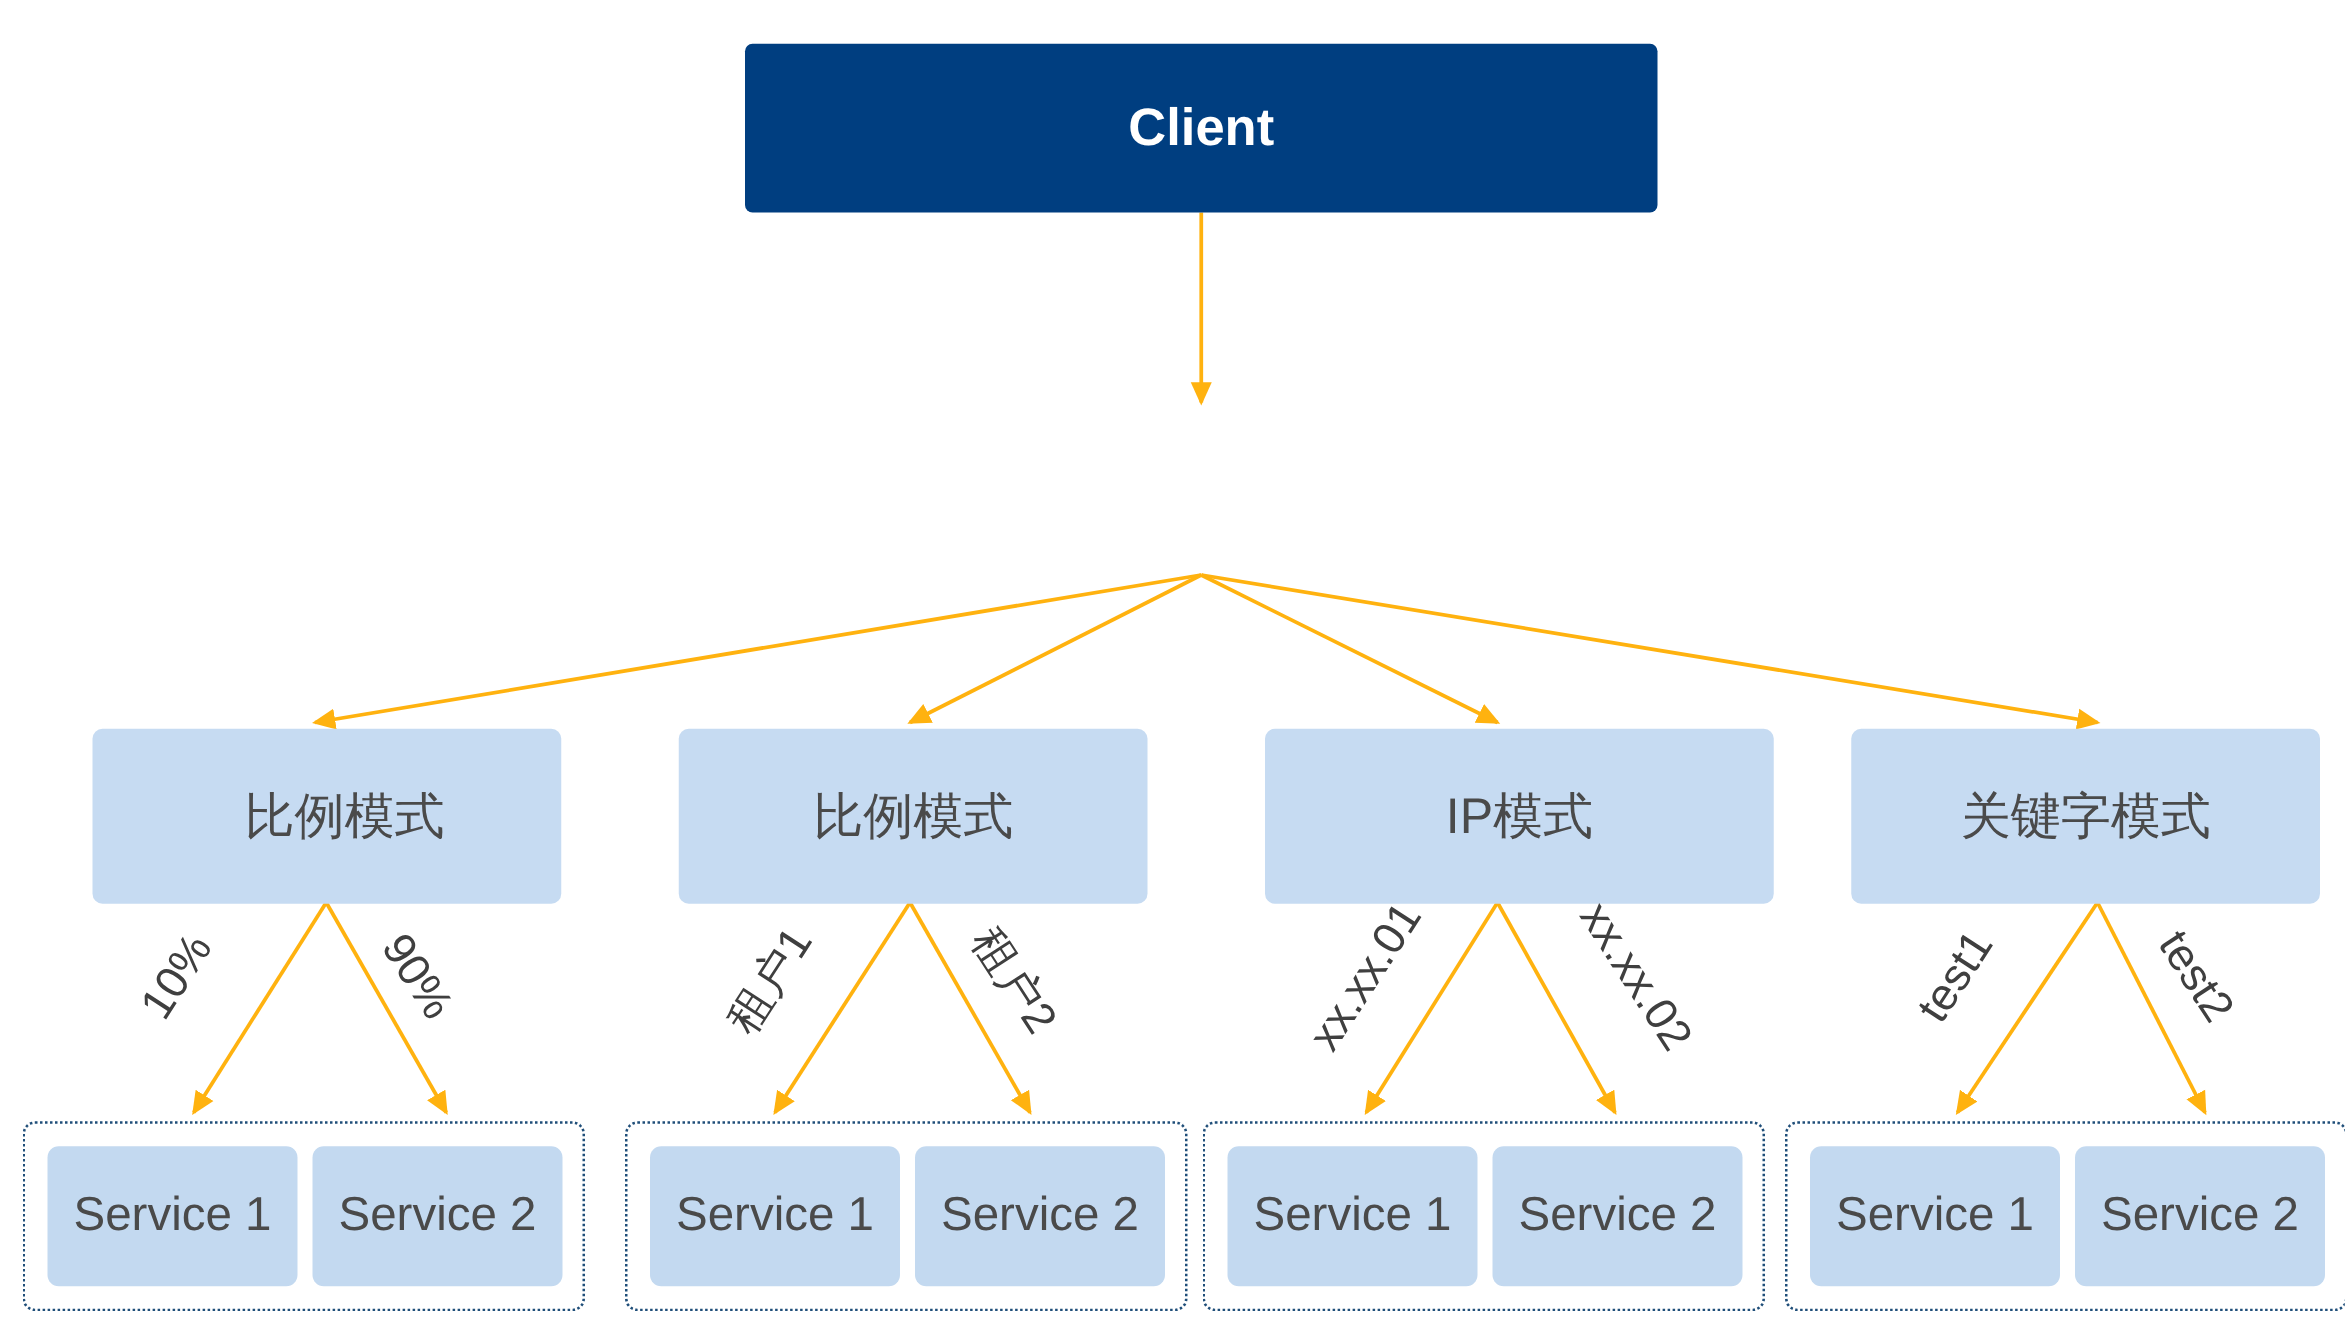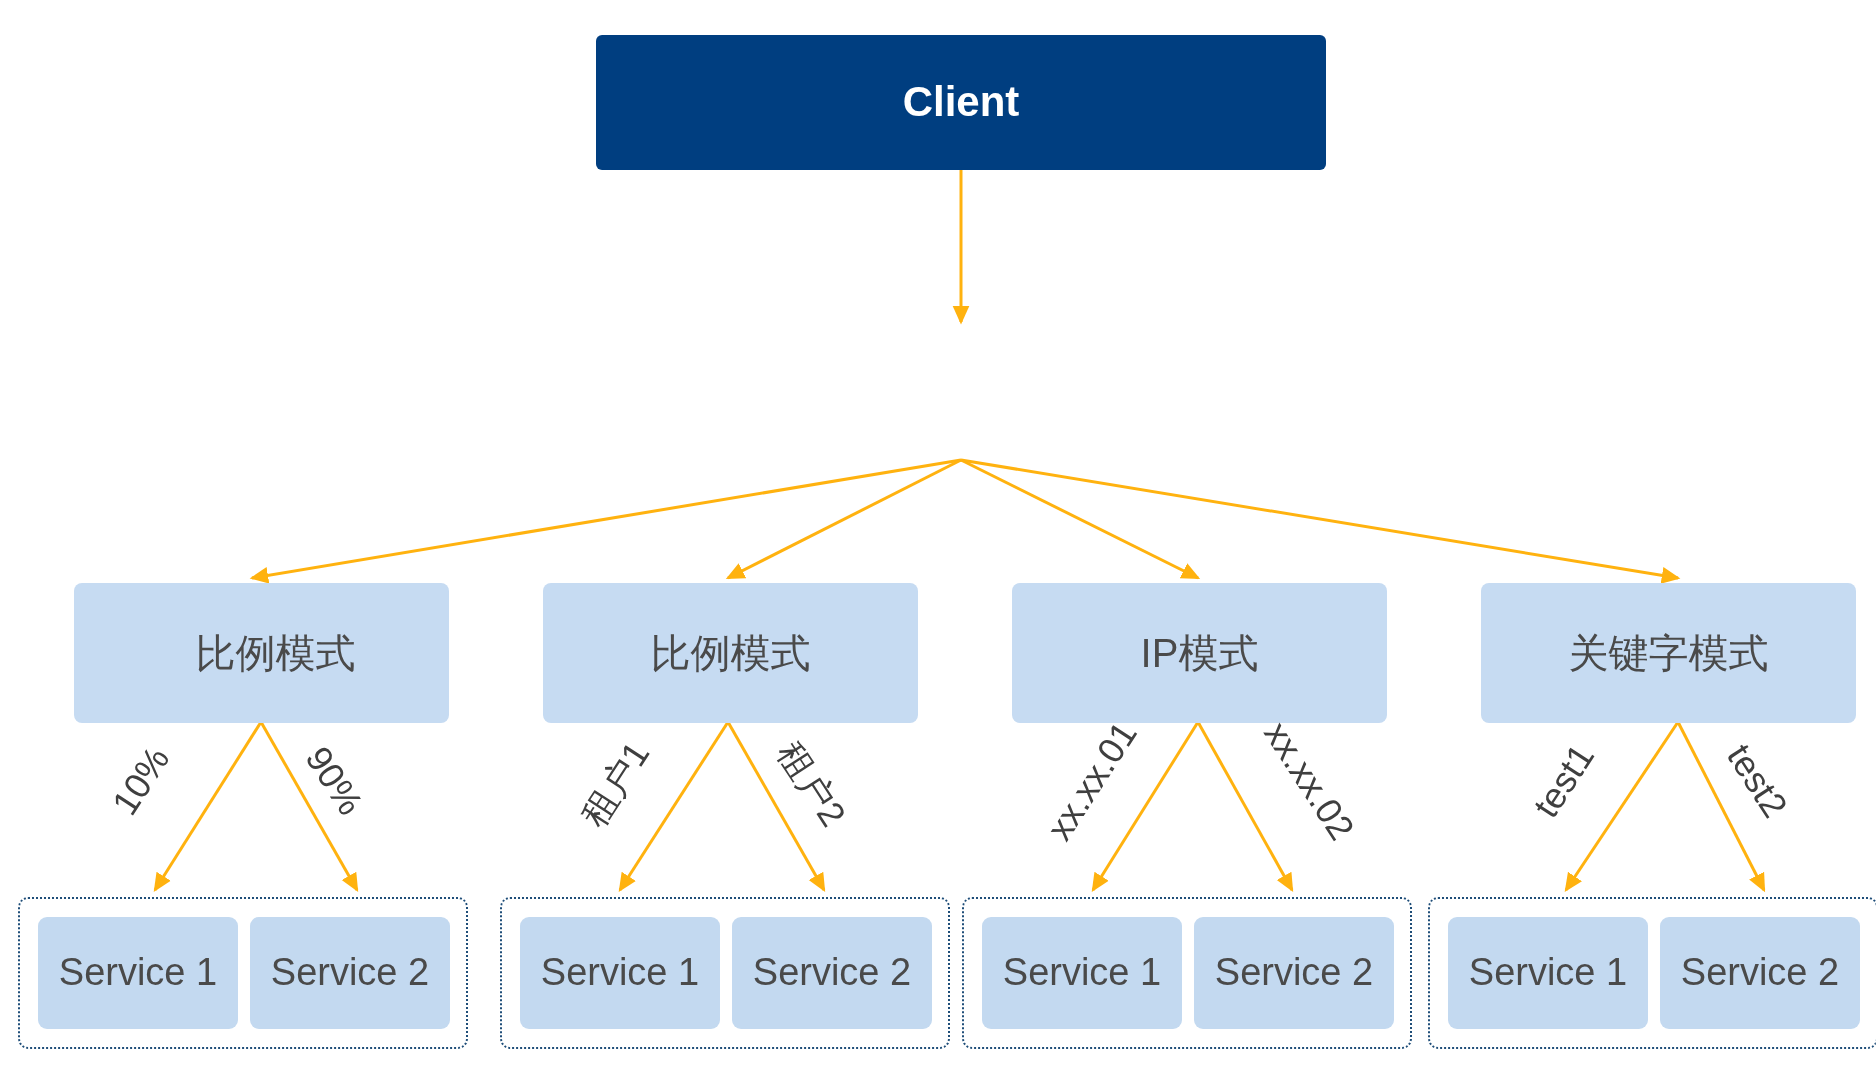--- a/index.html
+++ b/index.html
@@ -102,21 +102,21 @@
     <span>Client</span>
   </div>
 
 
   <div class="node node-blue" style="left:74px; top:583px; width:375px; height:140px; font-size:40px;padding-left:28px;">
     <span>比例模式</span>
   </div>
   <div class="node node-blue" style="left:543px; top:583px; width:375px; height:140px; font-size:40px;">
     <span>比例模式</span>
   </div>
-  <div class="node node-blue" style="left:1012px; top:583px; width:375px; height:140px; font-size:40px;">
+  <div class="node node-blue" style="left:1012px; top:583px; width:407px; height:140px; font-size:40px;">
     <span>IP模式</span>
   </div>
   <div class="node node-blue" style="left:1481px; top:583px; width:375px; height:140px; font-size:40px;">
     <span>关键字模式</span>
   </div>
 
   <div class="edge-label" style="left:105px; top:760px; font-size:36px; transform:rotate(-57deg);">10%</div>
   <div class="edge-label" style="left:298px; top:760px; font-size:36px; transform:rotate(57deg);">90%</div>
 
   <div class="edge-label" style="left:570px; top:760px; font-size:36px; transform:rotate(-57deg);">租户1</div>

